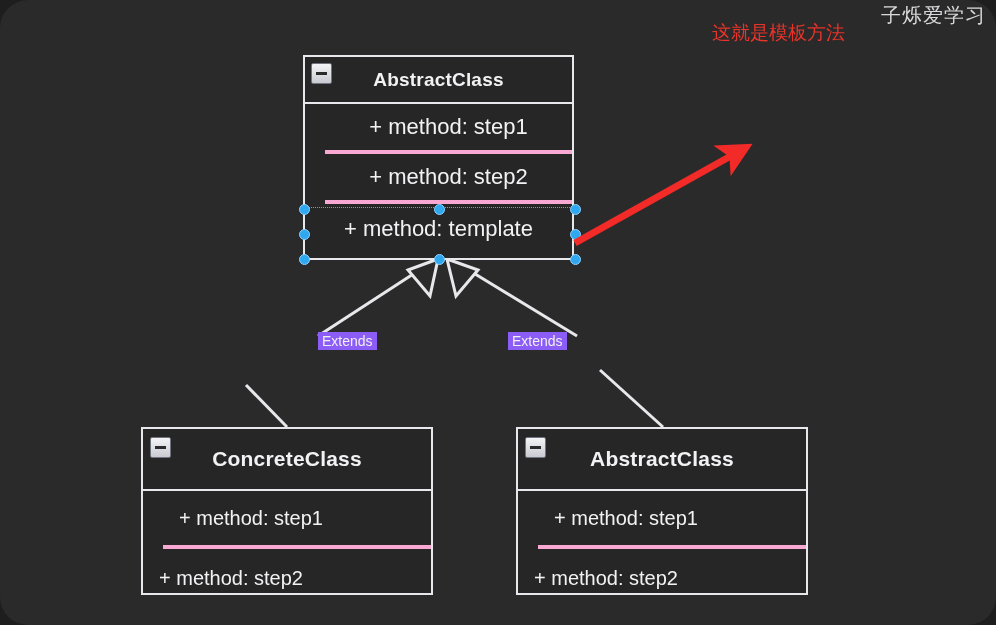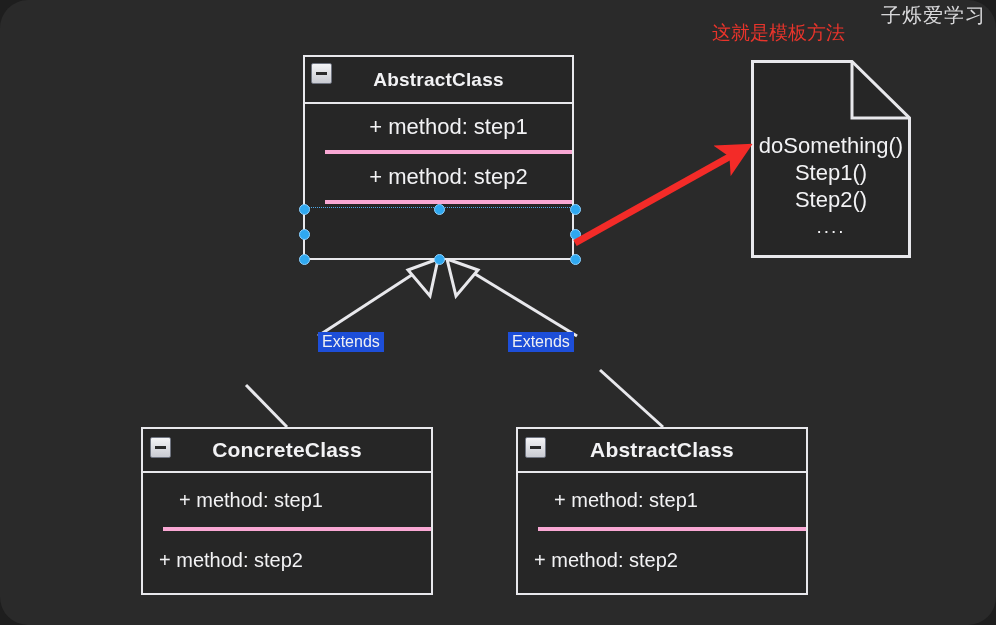--- a/index.html
+++ b/index.html
@@ -85,21 +85,21 @@
     justify-content: center;
   }
 
   
   .concrete {
     width: 292px;
     height: 168px;
   }
   #concrete-class-left  { left: 141px; top: 427px; }
   #concrete-class-right { left: 516px; top: 427px; }
-  .concrete .uml-header { height: 44px; }
+  .concrete .uml-header { height: 62px; }
   .concrete .uml-title {
     font-size: 21px;
     font-weight: bold;
   }
   .concrete .collapse-icon { left: 7px; top: 8px; }
   .concrete .uml-row {
     height: 58px;
     font-size: 20px;
     padding-left: 16px;
   }
@@ -132,22 +132,22 @@
     left: 0; top: 0;
     width: 996px;
     height: 625px;
     pointer-events: none;
   }
 
   
   .extends-label {
     position: absolute;
     color: #f0f0f2;
-    font-size: 16px;
-    background: #1d4ed8;
+    font-size: 14px;
+    background: #8b5cf6;
     padding: 1px 4px;
     white-space: nowrap;
     text-align: right;
   }
   #extends-left  { left: 318px; top: 332px; }
   #extends-right { left: 508px; top: 332px; }
 
   
   #selection-overlay {
     position: absolute;
@@ -224,46 +224,37 @@
   <div class="uml-box" id="abstract-class">
     <div class="uml-header">
       <span class="collapse-icon"></span>
       <span class="uml-title">AbstractClass</span>
     </div>
     <div class="uml-row with-sep">
       <span>+ method: step1</span>
     </div>
     <div class="uml-row with-sep">
       <span>+ method: step2</span>
+    </div>
+    <div class="uml-row">
+      <span>+ method: template</span>
     </div>
   </div>
 
   <div id="selection-overlay">
     <span class="handle" style="left:0;   top:0;"></span>
     <span class="handle" style="left:50%; top:0;"></span>
     <span class="handle" style="left:100%;top:0;"></span>
     <span class="handle" style="left:0;   top:50%;"></span>
     <span class="handle" style="left:100%;top:50%;"></span>
     <span class="handle" style="left:0;   top:100%;"></span>
     <span class="handle" style="left:50%; top:100%;"></span>
     <span class="handle" style="left:100%;top:100%;"></span>
   </div>
 
-  <div id="note-shape">
-    <svg width="160" height="198" viewBox="0 0 160 198">
-      <path d="M 1.5 1.5 L 101 1.5 L 158.5 58 L 158.5 196.5 L 1.5 196.5 Z" fill="#262626" stroke="#e8e8ec" stroke-width="3"></path>
-      <path d="M 101 1.5 L 101 58 L 158.5 58" fill="none" stroke="#e8e8ec" stroke-width="3"></path>
-    </svg>
-    <div class="note-text">
-      <div>doSomething()</div>
-      <div>Step1()</div>
-      <div>Step2()</div>
-      <div class="dots">....</div>
-    </div>
-  </div>
 
   <div id="red-note">这就是模板方法</div>
   <svg id="red-arrow" viewBox="0 0 996 625">
     <defs>
       <marker id="redhead" markerWidth="5" markerHeight="5" refX="2.6" refY="2.5" orient="auto" markerUnits="strokeWidth">
         <path d="M 0 0 L 5 2.5 L 0 5 L 1.2 2.5 Z" fill="#f32b28"></path>
       </marker>
     </defs>
     <line x1="575" y1="243" x2="738" y2="152" stroke="#f32b28" stroke-width="7" marker-end="url(#redhead)"></line>
   </svg>

